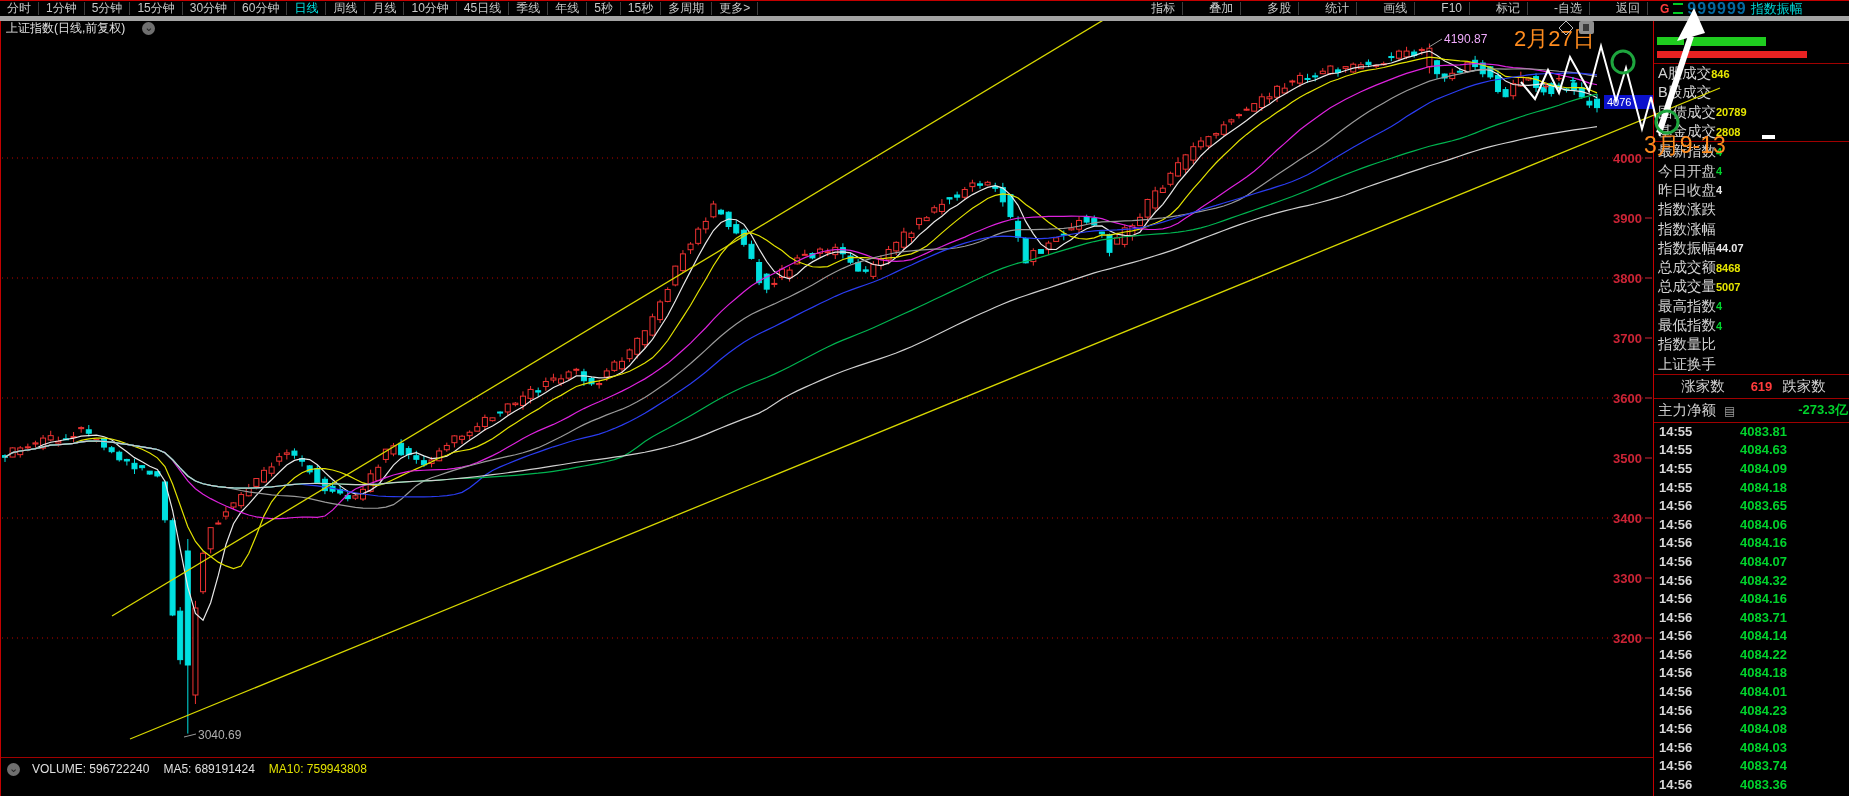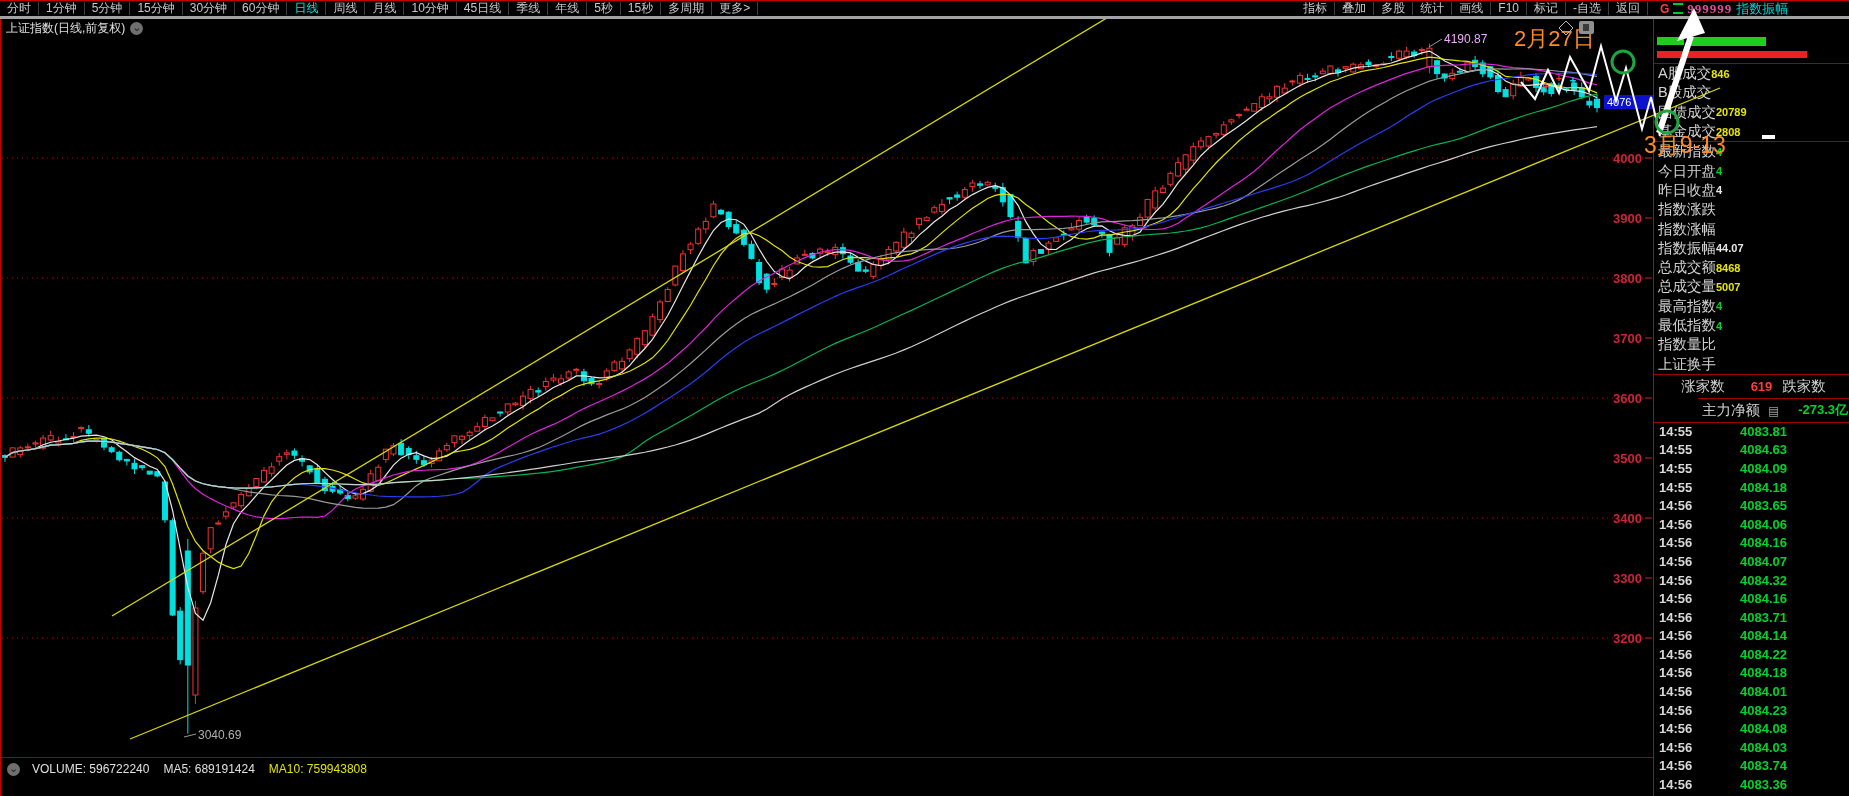--- a/index.html
+++ b/index.html
@@ -1,40 +1,40 @@
 <!DOCTYPE html>
 <html><head>
 <meta charset="utf-8">
 <style>
   html,body{margin:0;padding:0;background:#000;}
   body{width:1849px;height:796px;position:relative;overflow:hidden;
        font-family:"Liberation Sans","DejaVu Sans",sans-serif;color:#c8c8c8;}
   
   #topbar{position:absolute;left:0;top:0;width:1849px;height:15px;background:#000;
-          border-top:1px solid #c40000;border-bottom:3px solid #a3a3a3;z-index:10;
+          border-top:1px solid #c40000;border-bottom:5px solid #a3a3a3;z-index:10;
           display:flex;align-items:center;font-size:12px;}
   .tf-item,.tool-item{padding:0 7px;height:13px;line-height:13px;border-right:1px solid #3c3c3c;
           color:#c8c8c8;white-space:nowrap;cursor:default;}
   .tf-item.active{color:#00e5e5;}
   #tf-list{display:flex;}
-  #tool-list{position:absolute;right:201px;top:1px;display:flex;}
+  #tool-list{position:absolute;right:201px;top:1px;display:flex;gap:19px;}
   #ticker{position:absolute;left:1660px;top:0;height:15px;display:flex;align-items:center;gap:4px;}
   #tk-g{color:#ff3b3b;font-weight:bold;font-size:12px;}
   .eq-icon{width:10px;height:7px;border-top:2px solid #00cc22;border-bottom:2px solid #00cc22;display:inline-block;}
-  #tk-code{color:#ec4899;font-weight:bold;font-size:13px;letter-spacing:1px;font-family:Liberation Serif, serif;}
+  #tk-code{color:#0369a1;font-weight:bold;font-size:16px;letter-spacing:1px;}
   #tk-name{color:#00d2d2;font-size:13px;}
   
   #vline-right{position:absolute;left:1653px;top:0;width:1px;height:796px;background:#c40000;z-index:6;}
   #vline-left{position:absolute;left:0;top:16px;width:1px;height:780px;background:#c40000;z-index:6;}
   
   #chart-pane{position:absolute;left:0;top:16px;width:1653px;height:780px;z-index:1;}
   svg{position:absolute;left:0;top:0;pointer-events:none;}
   #svg-chart{z-index:2;}
   #svg-annot{z-index:12;}
-  #legend{position:absolute;left:6px;top:20px;z-index:9;display:flex;align-items:center;gap:5px;
+  #legend{position:absolute;left:6px;top:20px;z-index:9;display:flex;align-items:center;gap:17px;
           font-size:12px;white-space:nowrap;}
   #legend .title{color:#e0e0e0;}
   .circle-icon{width:13px;height:13px;border-radius:50%;background:#6f6f6f;color:#222;
           font-size:11px;line-height:11px;text-align:center;display:inline-block;}
   
   .ann{position:absolute;z-index:9;white-space:nowrap;}
   #ann-date1{left:1514px;top:24px;font-size:22px;color:#ff8c1e;}
   #ann-date2{left:1644px;top:130px;font-size:23px;color:#ff8c1e;z-index:9;}
   #ann-peak{left:1444px;top:32px;font-size:12px;color:#f0abfc;}
   #ann-low{left:198px;top:728px;font-size:12px;color:#b0b0b0;}
@@ -52,21 +52,21 @@
   .p-rows{border-top:1px solid #a00000;}
   .p-row{height:19.3px;display:flex;align-items:center;padding:0 0 0 4px;}
   .p-row .lbl{color:#d2d2d2;font-size:14.5px;}
   .p-row .val{font-size:11px;font-weight:bold;padding-right:1px;}
   .p-row.mid-div{border-bottom:1px solid #a00000;}
   .v-y{color:#e6e600;} .v-g{color:#00d22c;} .v-w{color:#e8e8e8;}
   .p-adv{height:23px;border-top:1px solid #a00000;display:flex;align-items:center;padding-left:4px;
          color:#d2d2d2;font-size:14.5px;justify-content:center;}
   .p-adv .num{color:#ff3b3b;font-weight:bold;font-size:13px;margin:0 10px 0 26px;}
   .p-net{height:23px;border-top:1px solid #a00000;display:flex;align-items:center;
-         justify-content:space-between;padding:0 1px 0 4px;color:#d2d2d2;font-size:14.5px;margin-left:44px;}
+         justify-content:space-between;padding:0 1px 0 4px;color:#d2d2d2;font-size:14.5px;}
   .p-net .val{color:#00d22c;font-weight:bold;font-size:13px;}
   .detail-icon{color:#9a9a9a;font-size:12px;margin-left:4px;}
   #ticklist{border-top:1px solid #a00000;}
   .tick-row{height:18.6px;position:relative;}
   .tick-row .tt{position:absolute;left:5px;top:1px;color:#d8d8d8;font-size:13px;font-weight:bold;}
   .tick-row .tp{position:absolute;left:86px;top:1px;color:#00d22c;font-size:13px;font-weight:bold;}
 </style>
 </head>
 <body>
 

